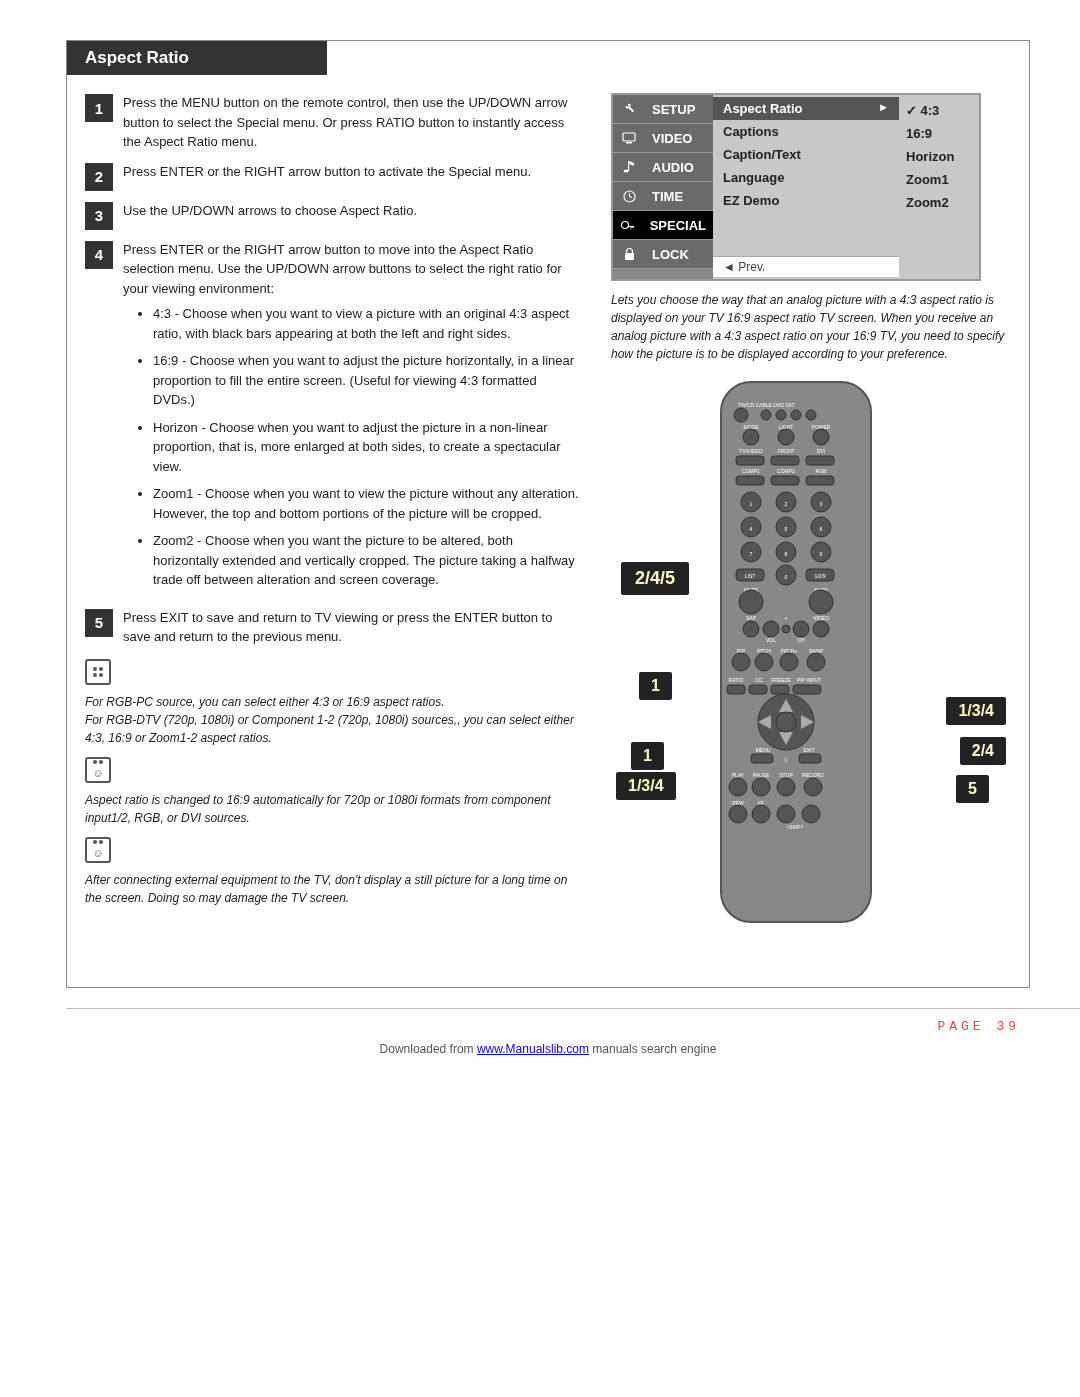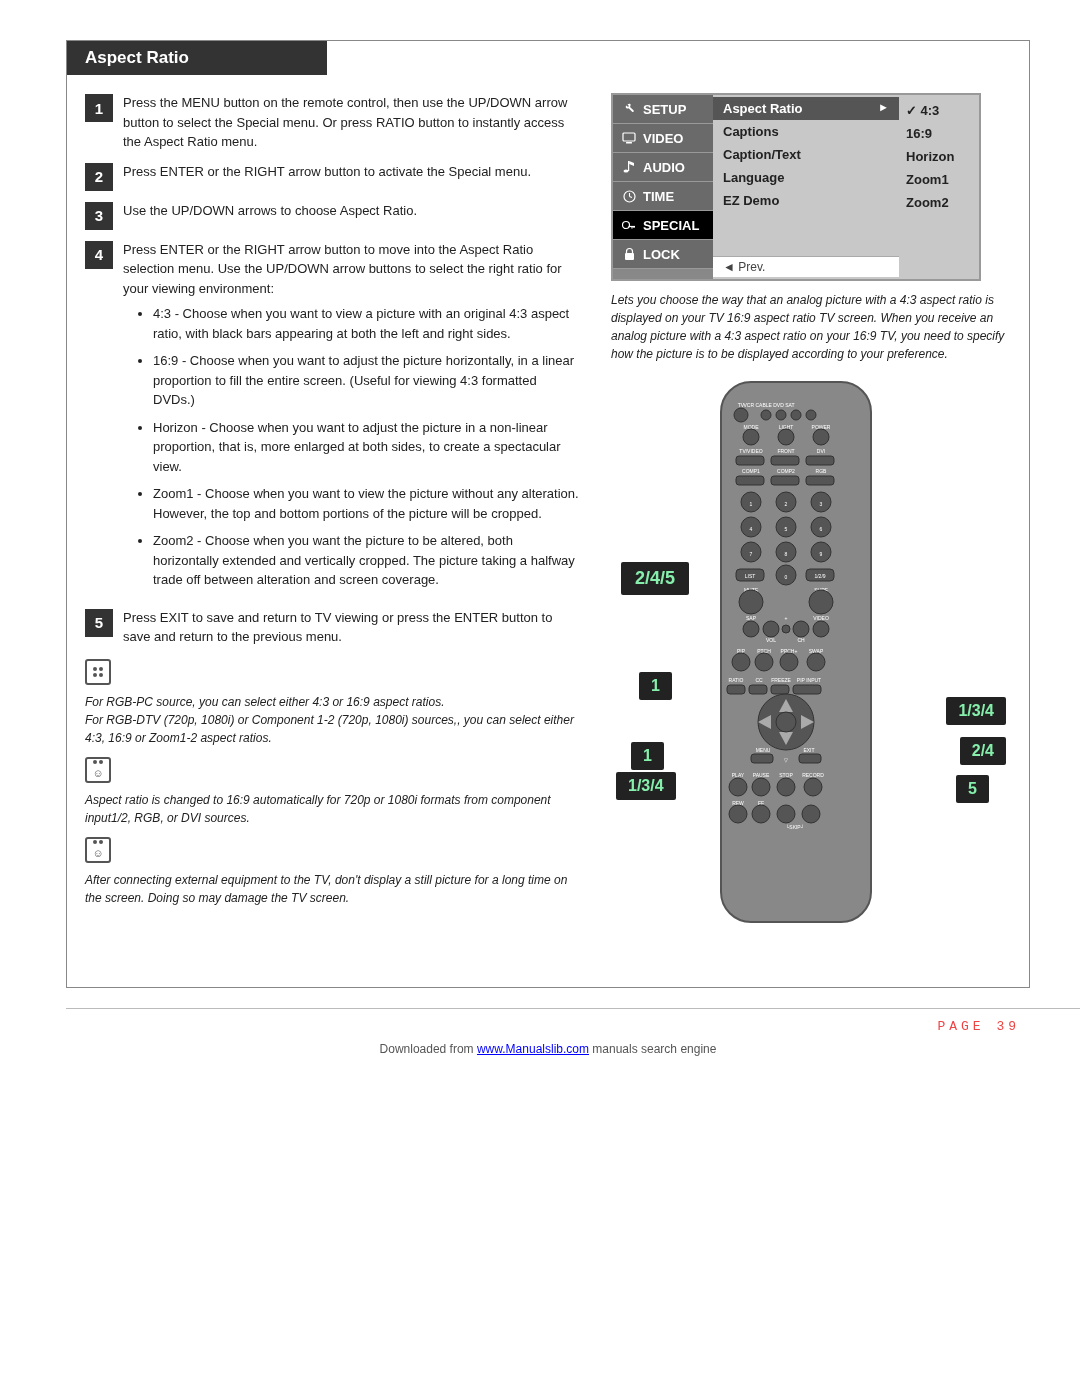--- a/index.html
+++ b/index.html
@@ -140,21 +140,21 @@
       width: 100px;
       background: #888;
       display: flex;
       flex-direction: column;
     }
     .osd-menu-item {
       display: flex;
       flex-direction: row;
       align-items: center;
       padding: 5px 7px;
-      gap: 5px;
+      gap: 14px;
       color: #fff;
       font-size: 13px;
       font-weight: bold;
       border-bottom: 1px solid #999;
     }
     .osd-icon {
       width: 18px; height: 18px;
       display: flex; align-items: center; justify-content: center;
       font-size: 11px;
     }
@@ -230,21 +230,21 @@
     }
     
     .remote-overlay {
       position: relative;
       display: flex;
       justify-content: center;
     }
     .overlay-label {
       position: absolute;
       background: #222;
-      color: #86efac;
+      color: #fef9c3;
       font-weight: bold;
       font-size: 16px;
       padding: 5px 12px;
       border-radius: 2px;
       white-space: nowrap;
     }
     
     .page-footer {
       display: flex;
       justify-content: flex-end;

